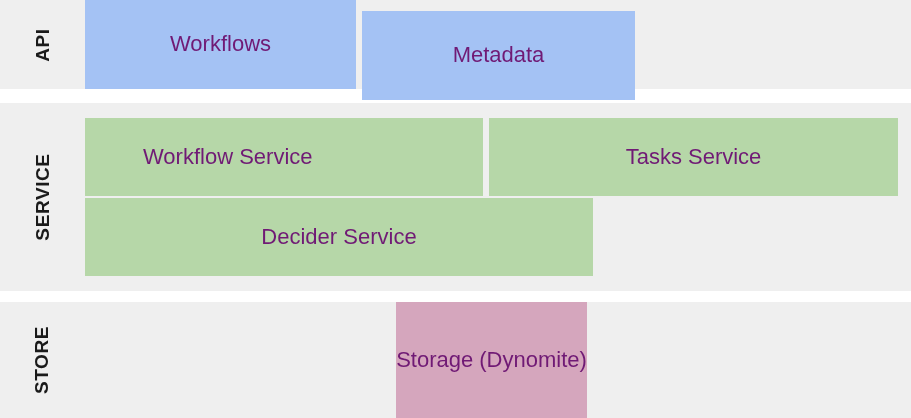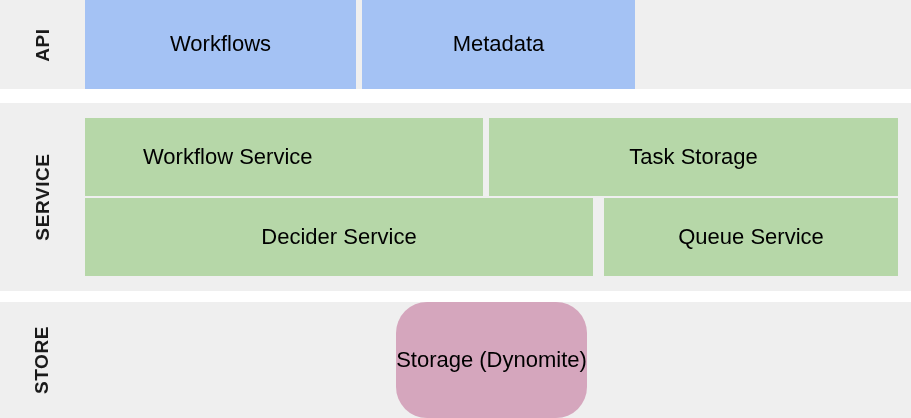--- a/index.html
+++ b/index.html
@@ -67,40 +67,40 @@
   .box-row {
     display: flex;
     align-items: stretch;
   }
 
   .node-box {
     box-sizing: border-box;
     display: flex;
     align-items: center;
     font-size: 22px;
-    color: #000000;
+    color: #701a75;
     font-family: "Liberation Sans", sans-serif;
     line-height: 1.1;
   }
 
   .node-box.center { justify-content: center; }
   .node-box.left   { justify-content: flex-start; padding-left: 58px; }
 
   
   .api-row {
     height: 89px;
     gap: 6px;
     padding-right: 13px;
   }
   .api-box {
     background: #a4c2f4;
     height: 89px;
   }
   .api-box-workflows { flex: 0 0 271px; }
-  .api-box-metadata  { flex: 0 0 273px; }
+  .api-box-metadata  { flex: 0 0 273px; margin-top: 11px; }
   .api-box-tasks     { flex: 1 1 auto; }
 
   
   .svc-rows {
     padding: 11px 13px 11px 0;
     display: flex;
     flex-direction: column;
     gap: 2px;
     border-radius: 7px;
   }
@@ -120,21 +120,20 @@
   .store-rows {
     padding: 0 13px 0 0;
     display: flex;
     align-items: center;
     height: 116px;
   }
   .store-box {
     background: #d5a6bd;
     height: 86px;
     flex: 1 1 auto;
-    border-radius: 31px;
   }
 </style>
 </head>
 <body>
 
 <div class="diagram">
 
   <div class="band band-api">
     <div class="band-label-col">
       <span class="band-label">API</span>
@@ -147,25 +146,24 @@
     </div>
   </div>
 
   <div class="band band-service">
     <div class="band-label-col">
       <span class="band-label">SERVICE</span>
     </div>
     <div class="band-content svc-rows">
       <div class="box-row svc-row-1">
         <div class="node-box svc-box svc-box-workflow left">Workflow Service</div>
-        <div class="node-box svc-box svc-box-task center">Task Storage</div>
+        <div class="node-box svc-box svc-box-task center">Tasks Service</div>
       </div>
       <div class="box-row svc-row-2">
         <div class="node-box svc-box svc-box-decider center">Decider Service</div>
-        <div class="node-box svc-box svc-box-queue center">Queue Service</div>
       </div>
     </div>
   </div>
 
   <div class="band band-store">
     <div class="band-label-col">
       <span class="band-label">STORE</span>
     </div>
     <div class="band-content store-rows">
       <div class="node-box store-box center">Storage (Dynomite)</div>

